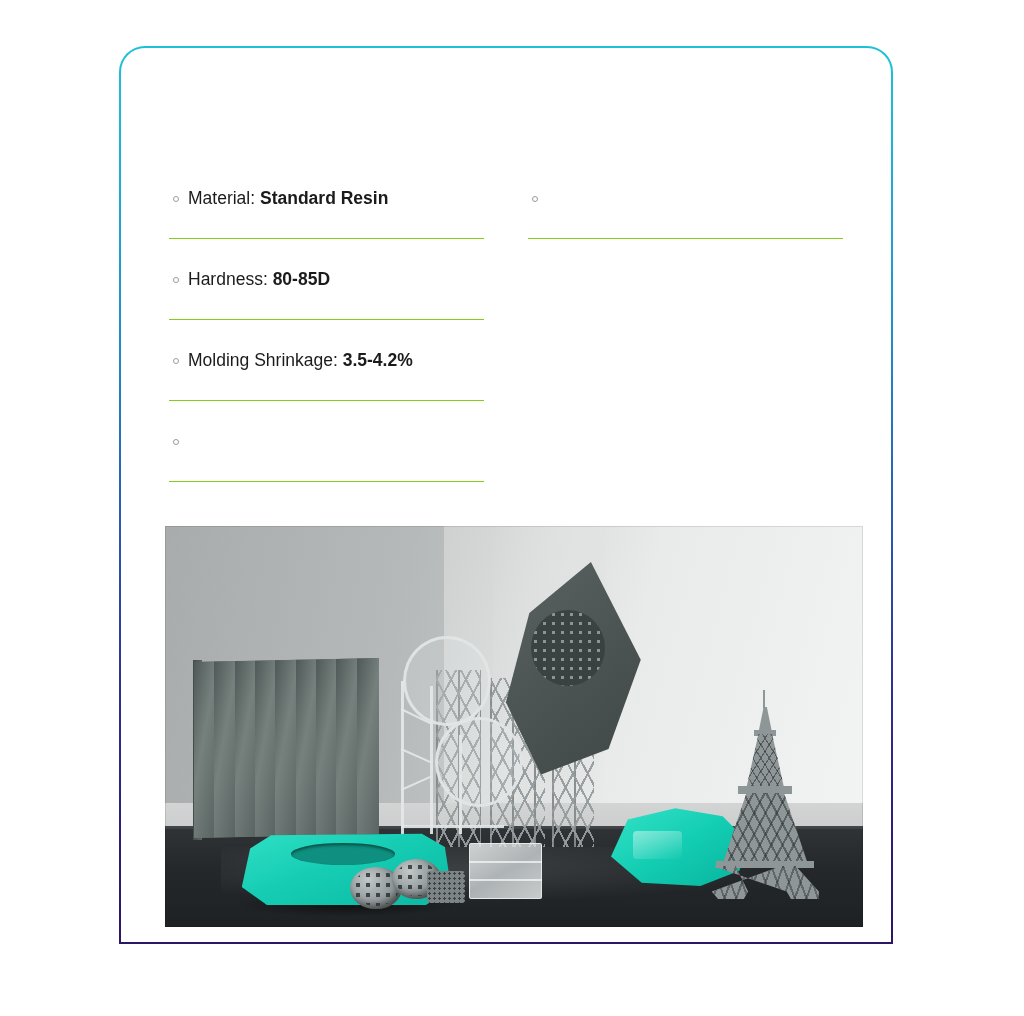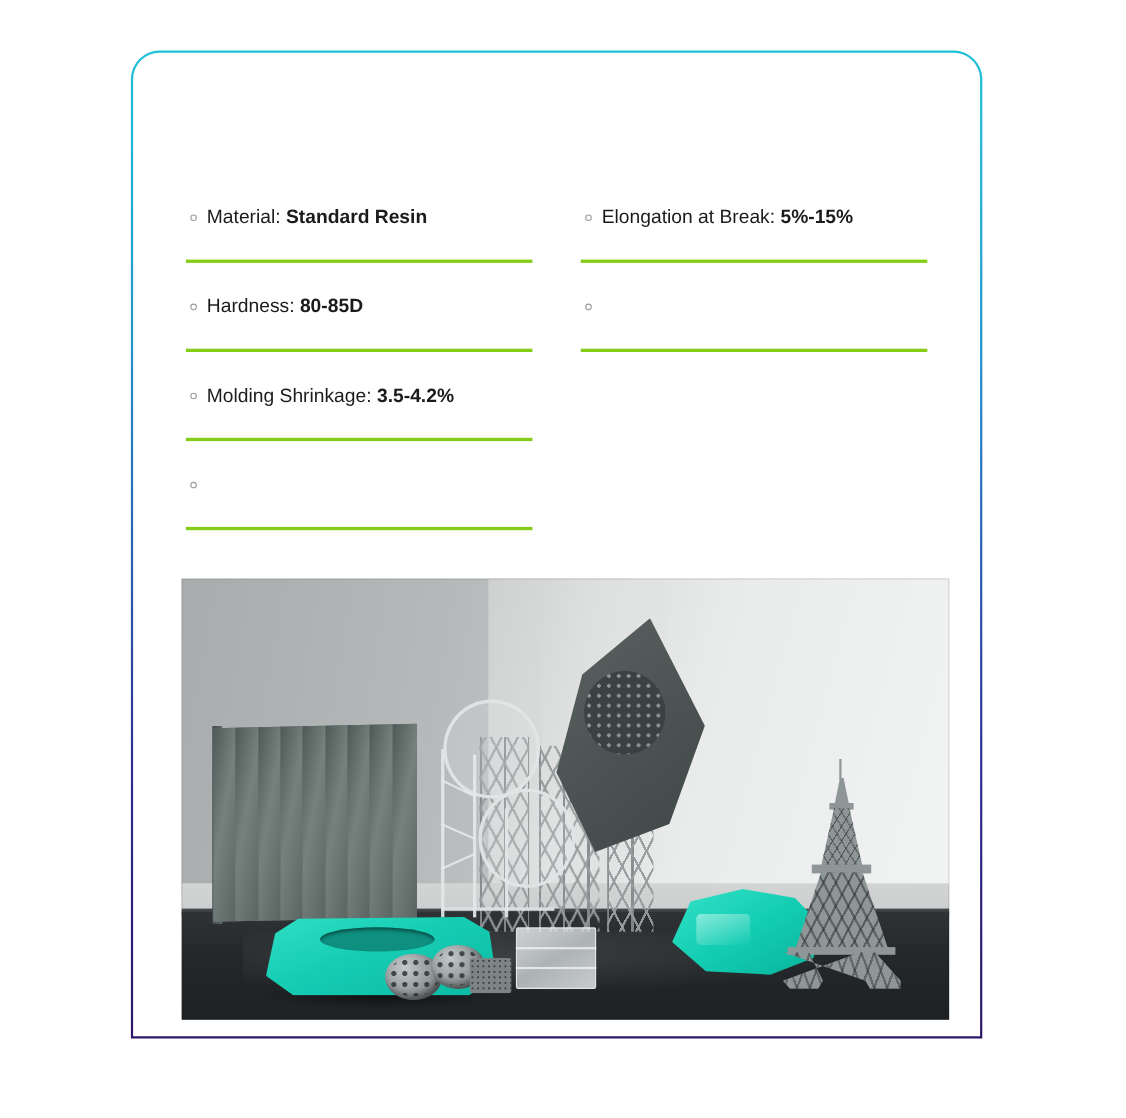--- a/index.html
+++ b/index.html
@@ -93,21 +93,21 @@
     width: 340px;
     display: flex;
     flex-direction: column;
   }
   .spec-row {
     position: relative;
     height: 81px;
     display: flex;
     align-items: center;
     padding-left: 4px;
-    border-bottom: 3px solid #84cc16;
+    border-bottom: 1px solid #84cc16;
   }
   .bullet {
     flex: 0 0 auto;
     width: 6px;
     height: 6px;
     border: 1px solid #9b9b9b;
     border-radius: 50%;
     margin-right: 9px;
     position: relative;
     top: 1px;
@@ -299,24 +299,20 @@
           <div class="spec-row">
             <span class="bullet"></span>
             <span class="spec-text"><span class="lbl">Molding Shrinkage:</span> <span class="val">3.5-4.2%</span></span>
           </div>
           <div class="spec-row">
             <span class="bullet"></span>
           </div>
         </div>
 
         <div class="spec-col">
-          <div class="spec-row">
-            <span class="bullet"></span>
-            <span class="spec-text"><span class="lbl">Elongation at Break:</span> <span class="val">5%-15%</span></span>
-          </div>
           <div class="spec-row">
             <span class="bullet"></span>
           </div>
         </div>
 
       </div>
 
       <div class="photo">
 
         <div class="ph-layer wall-l"></div>

